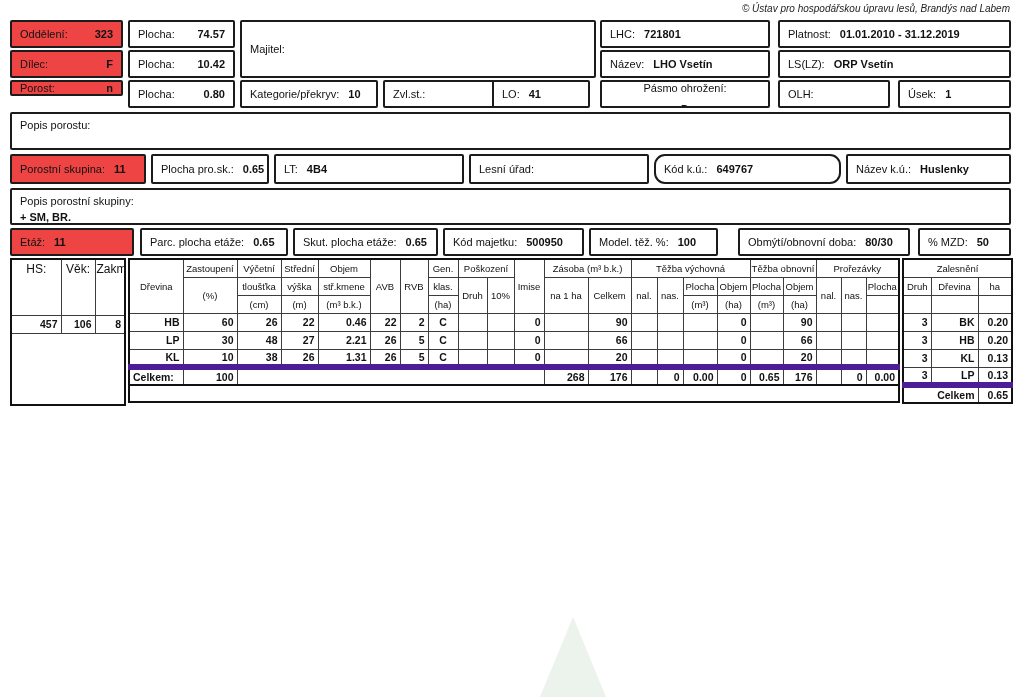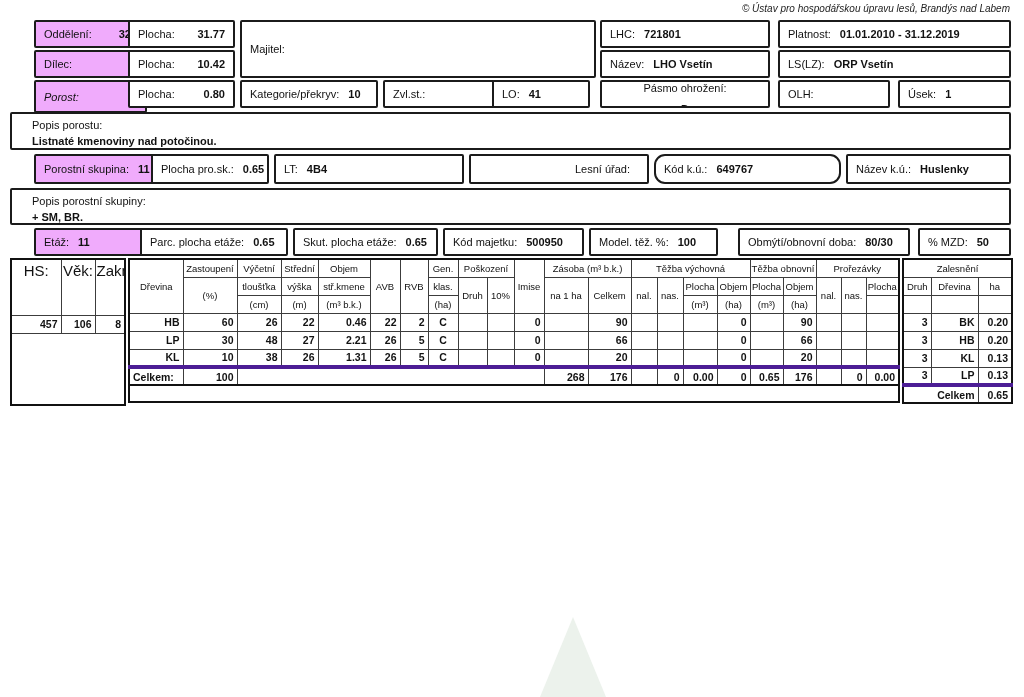--- a/index.html
+++ b/index.html
@@ -4,56 +4,56 @@
 <style>
   html,body{margin:0;padding:0;background:#fff;}
   .page{position:relative;width:1024px;height:697px;background:#fff;overflow:hidden;
         font-family:"Liberation Sans",sans-serif;color:#111;}
   .copyright{position:absolute;top:3px;right:14px;font-size:10px;font-style:italic;color:#222;}
   .box{position:absolute;box-sizing:border-box;border:2px solid #1b1b1b;border-radius:2px;
        background:#fff;display:flex;align-items:center;padding:0 8px;font-size:11px;gap:9px;
        white-space:nowrap;overflow:hidden;}
   .box .lbl{font-weight:normal;}
   .box .val{font-weight:bold;}
-  .gray{background:#f0abfc;margin-left:24px;}
+  .gray{background:#ef4444;}
   .sb{justify-content:space-between;}
-  .note{display:block;padding:3px 20px;line-height:16px;}
+  .note{display:block;padding:3px 8px;line-height:16px;}
   .note .lbl{display:block;font-weight:normal;}
   .note .val{display:block;font-weight:bold;}
   table.tbl{position:absolute;border-collapse:collapse;table-layout:fixed;background:#fff;
        font-size:10.5px;}
   .tbl th,.tbl td{border:1px solid #3c3c3c;padding:0 3px;height:18px;overflow:hidden;
        white-space:nowrap;box-sizing:border-box;}
   .tbl{border:2px solid #111;}
   .tbl th{font-weight:normal;text-align:center;font-size:9.5px;padding:0 1px;}
   .tbl td{font-weight:bold;}
   .num{text-align:right;}
   .ctr{text-align:center;}
   .lft{text-align:left;}
-  tr.total td{border-top:4px solid #4c1d95;}
+  tr.total td{border-top:6px solid #4c1d95;}
   td.bottomrow{border-top:2px solid #111;height:17px;}
-  th.tall{height:56px;vertical-align:top;padding-top:2px;font-size:15px;}
+  th.tall{height:56px;vertical-align:top;padding-top:2px;font-size:12px;}
   .watermark{position:absolute;left:514px;top:617px;width:0;height:0;
        border-left:59px solid transparent;border-right:59px solid transparent;
        border-bottom:143px solid #ecf2ec;}
 </style>
 </head>
 <body>
 
 <div class="page">
 
   <div class="copyright">© Ústav pro hospodářskou úpravu lesů, Brandýs nad Labem</div>
 
   <div class="box gray sb" style="left:10px;top:20px;width:113px;height:28px;">
     <span class="lbl">Oddělení:</span>
     <span class="val">323</span>
   </div>
   <div class="box sb" style="left:128px;top:20px;width:107px;height:28px;">
     <span class="lbl">Plocha:</span>
-    <span class="val">31.77</span>
+    <span class="val">74.57</span>
   </div>
   <div class="box" style="left:240px;top:20px;width:356px;height:58px;">
     <span class="lbl">Majitel:</span>
     <span class="val"></span>
   </div>
   <div class="box" style="left:600px;top:20px;width:170px;height:28px;">
     <span class="lbl">LHC:</span>
     <span class="val">721801</span>
   </div>
   <div class="box" style="left:778px;top:20px;width:233px;height:28px;">
@@ -71,21 +71,21 @@
   </div>
   <div class="box" style="left:778px;top:50px;width:233px;height:28px;">
     <span class="lbl">LS(LZ):</span>
     <span class="val">ORP Vsetín</span>
   </div>
   <div class="box" style="left:600px;top:50px;width:170px;height:28px;">
     <span class="lbl">Název:</span>
     <span class="val">LHO Vsetín</span>
   </div>
 
-  <div class="box gray sb" style="left:10px;top:80px;width:113px;height:33px;font-style:italic;">
+  <div class="box gray sb" style="left:10px;top:80px;width:113px;height:16px;">
     <span class="lbl">Porost:</span>
     <span class="val">n</span>
   </div>
   <div class="box sb" style="left:128px;top:80px;width:107px;height:28px;">
     <span class="lbl">Plocha:</span>
     <span class="val">0.80</span>
   </div>
   <div class="box" style="left:240px;top:80px;width:138px;height:28px;">
     <span class="lbl">Kategorie/překryv:</span>
     <span class="val">10</span>
@@ -106,36 +106,35 @@
     <span class="lbl">OLH:</span>
     <span class="val"></span>
   </div>
   <div class="box" style="left:898px;top:80px;width:113px;height:28px;">
     <span class="lbl">Úsek:</span>
     <span class="val">1</span>
   </div>
 
   <div class="box note" style="left:10px;top:112px;width:1001px;height:38px;">
     <span class="lbl">Popis porostu:</span>
-    <span class="val">Listnaté kmenoviny nad potočinou.</span>
   </div>
 
   <div class="box gray" style="left:10px;top:154px;width:136px;height:30px;">
     <span class="lbl">Porostní skupina:</span>
     <span class="val">11</span>
   </div>
   <div class="box" style="left:151px;top:154px;width:118px;height:30px;">
     <span class="lbl">Plocha pro.sk.:</span>
     <span class="val">0.65</span>
   </div>
   <div class="box" style="left:274px;top:154px;width:190px;height:30px;">
     <span class="lbl">LT:</span>
     <span class="val">4B4</span>
   </div>
-  <div class="box" style="left:469px;top:154px;width:180px;height:30px;justify-content:flex-end;">
+  <div class="box" style="left:469px;top:154px;width:180px;height:30px;">
     <span class="lbl">Lesní úřad:</span>
     <span class="val"></span>
   </div>
   <div class="box" style="left:654px;top:154px;width:187px;height:30px;border-radius:11px;">
     <span class="lbl">Kód k.ú.:</span>
     <span class="val">649767</span>
   </div>
   <div class="box" style="left:846px;top:154px;width:165px;height:30px;">
     <span class="lbl">Název k.ú.:</span>
     <span class="val">Huslenky</span>

